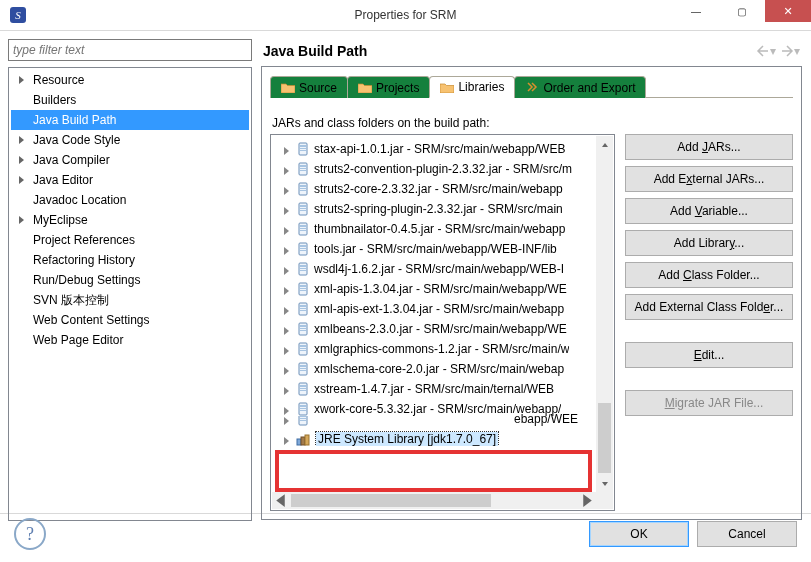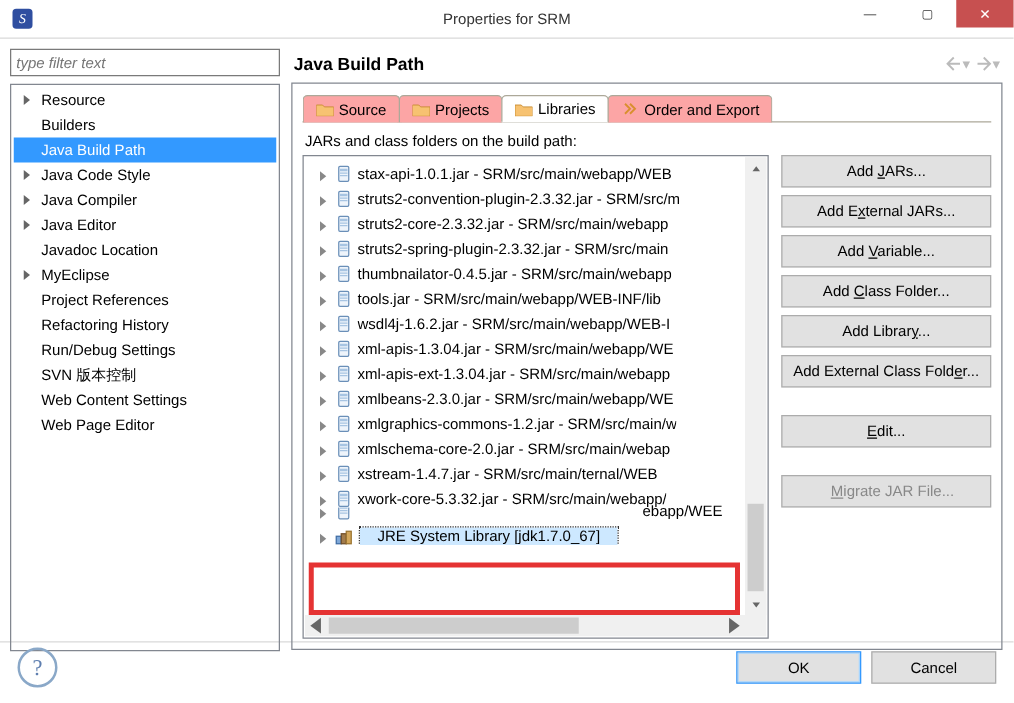--- a/index.html
+++ b/index.html
@@ -38,21 +38,21 @@
   .win-btn.close .x { font-size:11px; }
   
   .body-area {
     display:flex;
     height: 490px;
     padding: 8px 8px 0 8px;
     box-sizing:border-box;
     gap:8px;
   }
   .sidebar {
-    width: 216px;
+    width: 244px;
     display:flex; flex-direction:column;
     gap:6px;
   }
   .filter-input {
     border:1px solid #7a7a7a;
     padding: 3px 4px;
     font-size:12px;
     font-style:italic; color:#888;
     outline:none;
   }
@@ -105,28 +105,28 @@
     border-bottom:1px solid #aca899;
     gap:0;
   }
   .tab {
     display:flex; align-items:center; gap:4px;
     padding:3px 10px;
     border:1px solid #aca899;
     border-bottom:none;
     border-top-left-radius:4px; border-top-right-radius:4px;
     margin-right:-1px;
-    background:#fca5a5;
+    background:#15803d;
     font-size:12px;
     position:relative; top:1px;
   }
   .tab.active { background:#fff; top:1px; border-bottom:1px solid #fff;}
   .tab .folder-icon{ width:14px; height:11px;}
   
-  .list-label { padding:8px 2px 4px 2px; }
+  .list-label { padding:8px 2px 4px 2px;margin-top:10px; }
   .content-row { flex:1; display:flex; gap:10px; min-height:0;}
   .list-box {
     flex:1;
     border:1px solid #828790;
     display:flex; flex-direction:column;
     min-width:0; min-height:0;
     position:relative;
   }
   .list-inner { flex:1; overflow:hidden; padding:1px; position:relative;}
   .list-row {
@@ -443,21 +443,21 @@
                 <span class="row-text" style="visibility:hidden">x</span>
                 <span style="position:absolute;right:36px;">ebapp/WEE</span>
               </div>
               <div class="list-row">
                 <span class="expand-arrow"></span>
                 <svg class="lib-icon" viewBox="0 0 16 14">
                   <rect x="1" y="7" width="4" height="6" fill="#7fa8d8" stroke="#3e6ca3"></rect>
                   <rect x="5" y="5" width="4" height="8" fill="#a27b4b" stroke="#6e4d28"></rect>
                   <rect x="9" y="3" width="4" height="10" fill="#d5a85b" stroke="#9a732f"></rect>
                 </svg>
-                <span class="row-text selected-lib" style="padding:0 14px;">JRE System Library [jdk1.7.0_67]</span>
+                <span class="row-text selected-lib" style="padding:0 2px;">JRE System Library [jdk1.7.0_67]</span>
               </div>
             </div>
           <div class="vscrollbar">
             <div class="sb-btn">
                 <svg viewBox="0 0 8 8">
                   <path d="M4 2 L7 6 H1 Z" fill="#666"></path>
                 </svg>
               </div>
             <div class="sb-track">
                 <div class="sb-thumb" style="top: calc(100% - 72px);"></div>
@@ -490,24 +490,24 @@
           <div class="push-button">
               <span><span>Add </span><span class="ul">J</span><span>ARs...</span></span>
             </div>
           <div class="push-button">
               <span><span>Add E</span><span class="ul">x</span><span>ternal JARs...</span></span>
             </div>
           <div class="push-button">
               <span><span>Add </span><span class="ul">V</span><span>ariable...</span></span>
             </div>
           <div class="push-button">
+              <span><span>Add Librar</span><span class="ul">y</span><span>...</span></span>
+            </div>
+          <div class="push-button">
               <span><span>Add </span><span class="ul">C</span><span>lass Folder...</span></span>
-            </div>
-          <div class="push-button">
-              <span><span>Add Librar</span><span class="ul">y</span><span>...</span></span>
             </div>
           <div class="push-button">
               <span><span>Add External Class Fold</span><span class="ul">e</span><span>r...</span></span>
             </div>
           <div class="btn-gap"></div>
           <div class="push-button">
               <span><span></span><span class="ul">E</span><span>dit...</span></span>
             </div>
           <div class="btn-gap"></div>
           <div class="push-button disabled">

